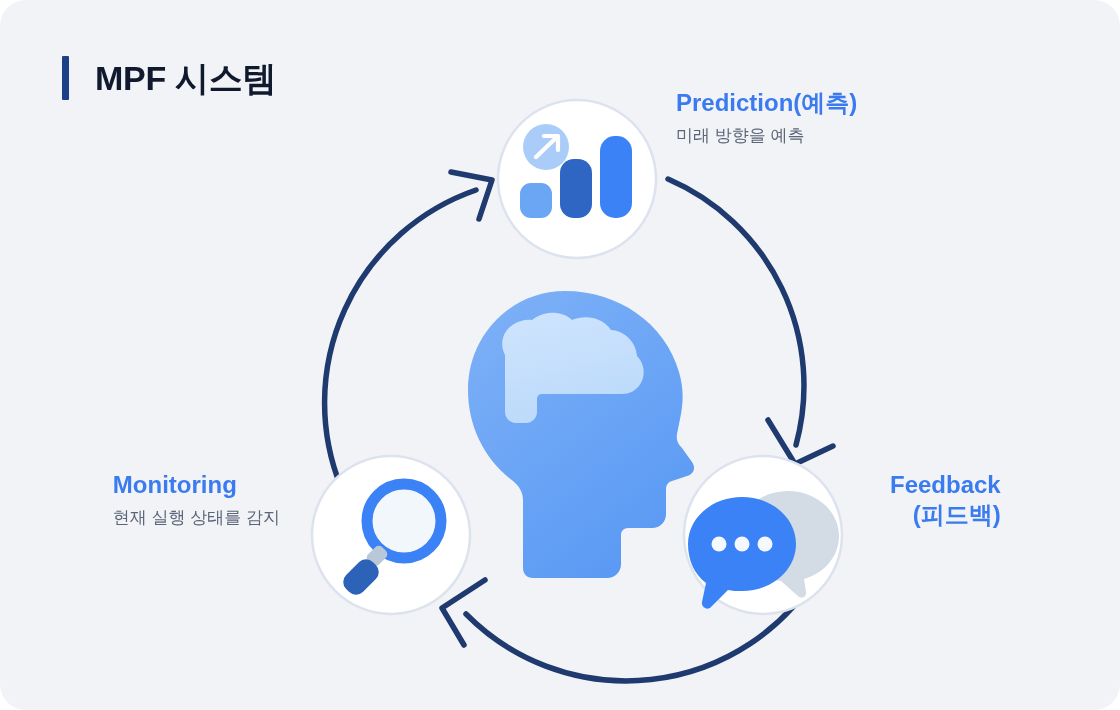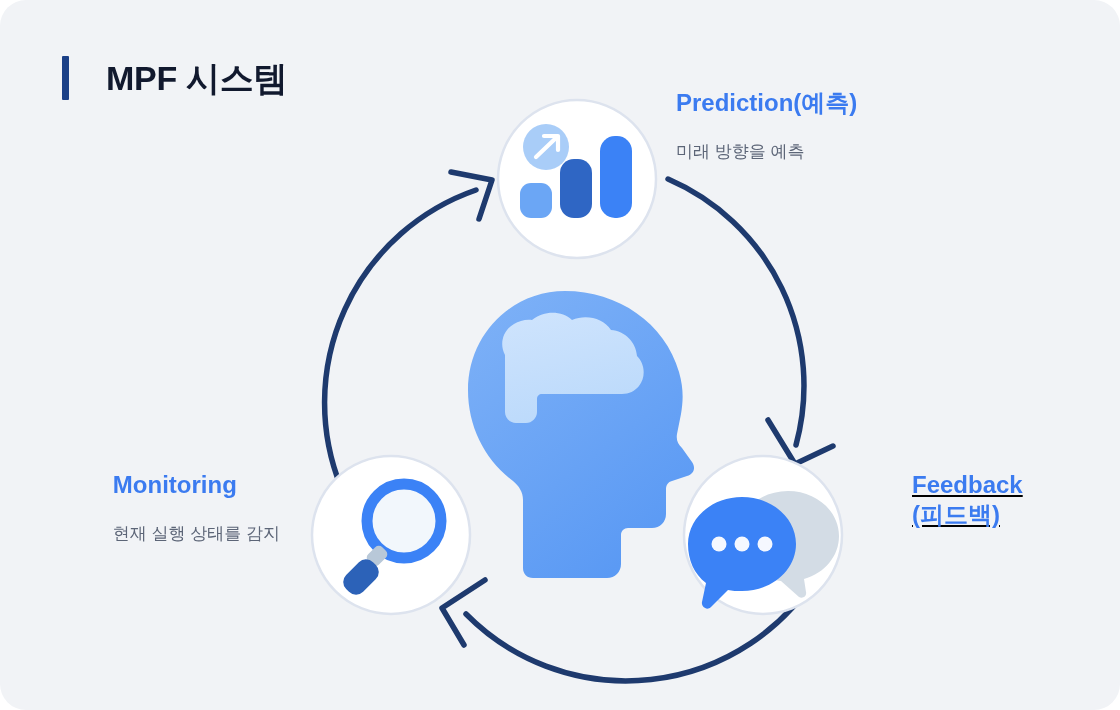--- a/index.html
+++ b/index.html
@@ -23,21 +23,21 @@
     box-sizing: border-box;
   }
 
   
   #title-block {
     position: absolute;
     left: 62px;
     top: 56px;
     display: flex;
     align-items: center;
-    gap: 37px;
+    gap: 26px;
   }
   #title-accent {
     width: 7px;
     height: 44px;
     background: #1b4087;
     border-radius: 1px;
   }
   #title-text {
     font-size: 34px;
     font-weight: bold;
@@ -64,34 +64,33 @@
     font-size: 24px;
     font-weight: bold;
     color: #3b7bf0;
     line-height: 1.26;
     white-space: nowrap;
   }
   .label-sub {
     font-size: 17px;
     color: #5c6577;
     line-height: 1.5;
-    margin-top: 21px;
+    margin-top: 5px;
     white-space: nowrap;
   }
 
   #label-prediction {
     left: 676px;
     top: 88px;
     text-align: left;
   }
   #label-feedback {
-    left: 912px;
+    left: 890px;
     top: 470px;
-    text-align: left;
-    text-decoration: underline;
+    text-align: right;
   }
   #label-monitoring {
     right: 840px;
     top: 470px;
     text-align: right;
   }
   #label-monitoring .label-title,
   #label-monitoring .label-sub {
     text-align: left;
   }

